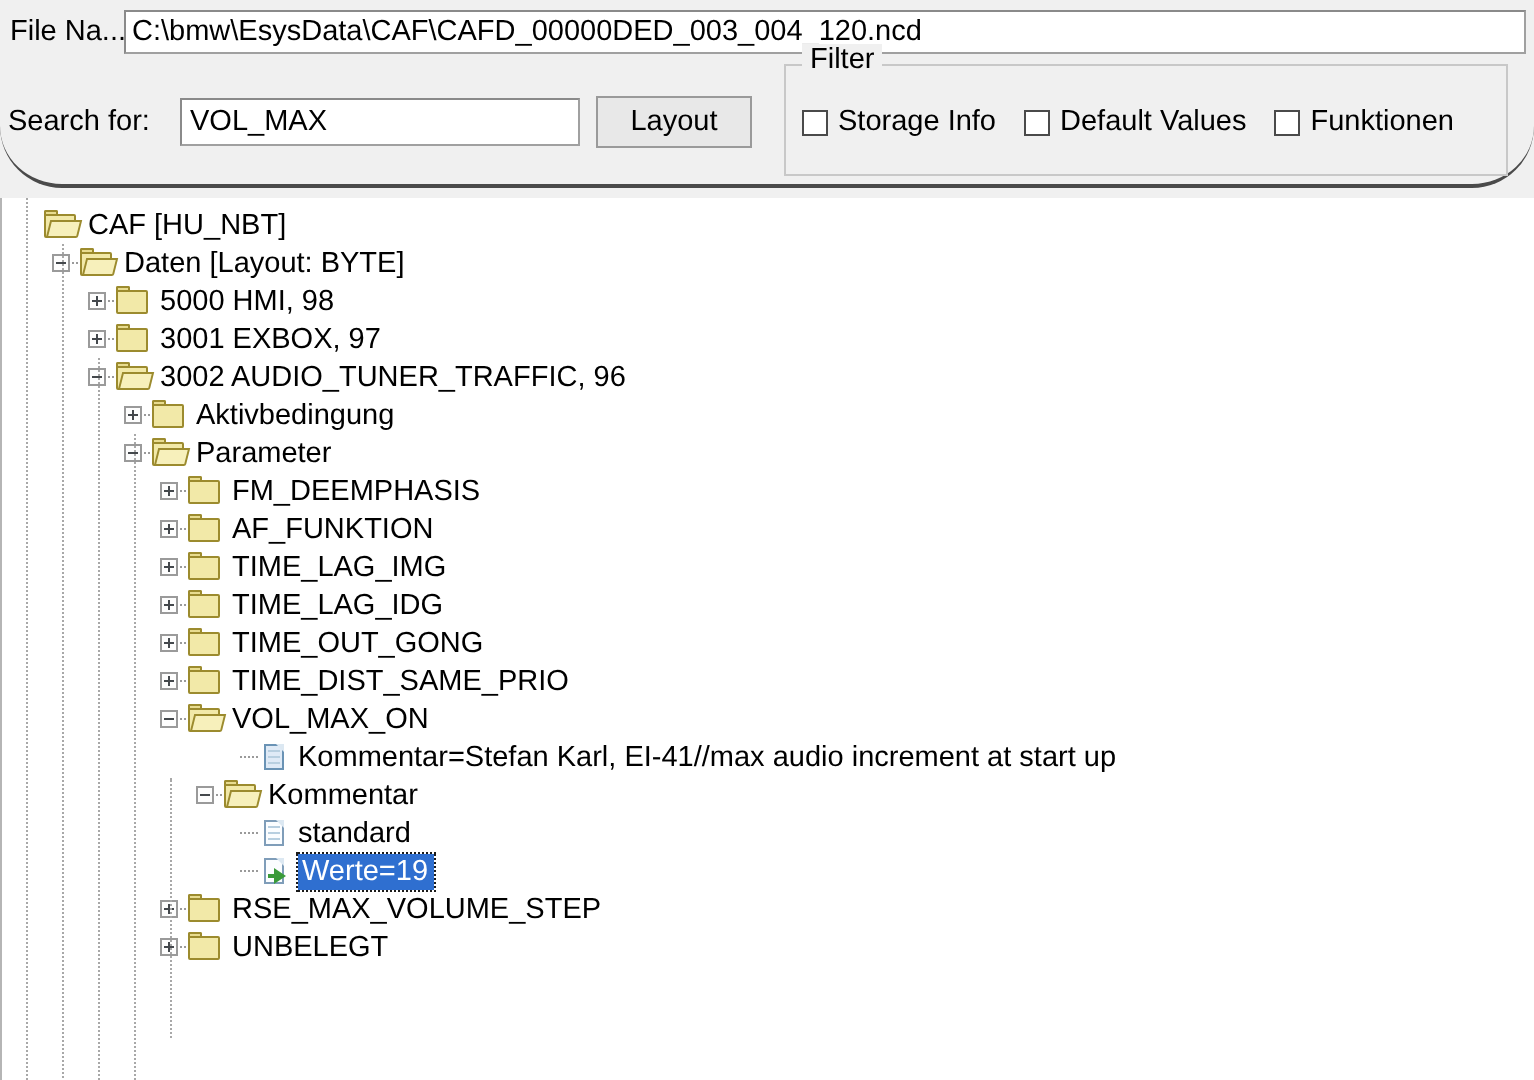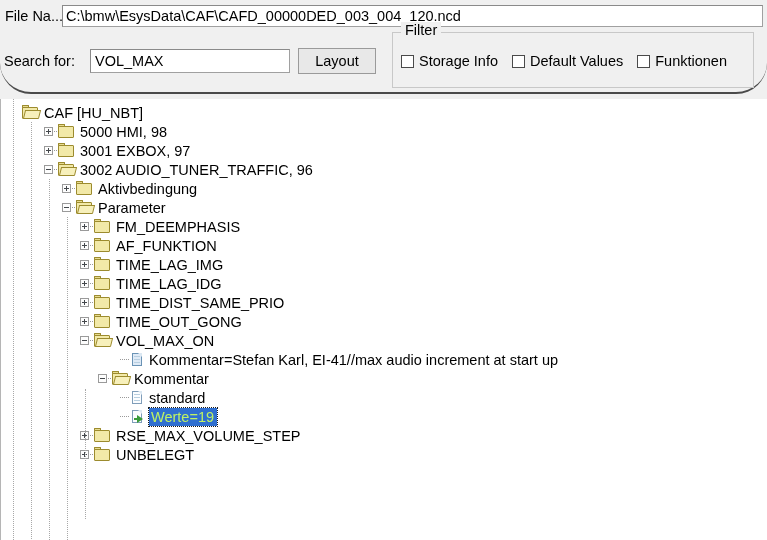--- a/index.html
+++ b/index.html
@@ -287,21 +287,21 @@
     position: absolute;
     left: 4px; top: 9px;
     width: 5px; height: 2px;
     background: #3a9b3a;
   }
 
   .label { padding-right: 4px; }
 
   .row.selected .label {
     background: #2f6fd0;
-    color: #bef264;
+    color: #ffffff;
     outline: 1px dotted #1a1a1a;
     outline-offset: 0px;
     padding: 1px 3px 1px 2px;
   }
 </style>
 </head>
 <body>
 
 <div id="app">
 
@@ -348,20 +348,34 @@
           <span class="indent" style="width: 4px;"></span>
           <span class="exp none"></span>
           <span class="folder open">
             <span class="tab"></span>
             <span class="back"></span>
             <span class="front"></span>
           </span>
           <span class="label">CAF [HU_NBT]</span>
         </div>
         <div class="row">
+          <span class="indent" style="width: 22px;"></span>
+          <span class="exp">
+            <span class="box"></span>
+            <span class="hbar"></span>
+            <span class="dots"></span>
+          </span>
+          <span class="folder open">
+            <span class="tab"></span>
+            <span class="back"></span>
+            <span class="front"></span>
+          </span>
+          <span class="label">Daten [Layout: BYTE]</span>
+        </div>
+        <div class="row">
           <span class="indent" style="width: 40px;"></span>
           <span class="exp">
             <span class="box"></span>
             <span class="hbar"></span>
             <span class="vbar"></span>
             <span class="dots"></span>
           </span>
           <span class="folder">
             <span class="tab"></span>
             <span class="back"></span>
@@ -485,35 +499,35 @@
           <span class="exp">
             <span class="box"></span>
             <span class="hbar"></span>
             <span class="vbar"></span>
             <span class="dots"></span>
           </span>
           <span class="folder">
             <span class="tab"></span>
             <span class="back"></span>
           </span>
+          <span class="label">TIME_OUT_GONG</span>
+        </div>
+        <div class="row">
+          <span class="indent" style="width: 76px;"></span>
+          <span class="exp">
+            <span class="box"></span>
+            <span class="hbar"></span>
+            <span class="vbar"></span>
+            <span class="dots"></span>
+          </span>
+          <span class="folder">
+            <span class="tab"></span>
+            <span class="back"></span>
+          </span>
           <span class="label">TIME_DIST_SAME_PRIO</span>
-        </div>
-        <div class="row">
-          <span class="indent" style="width: 76px;"></span>
-          <span class="exp">
-            <span class="box"></span>
-            <span class="hbar"></span>
-            <span class="vbar"></span>
-            <span class="dots"></span>
-          </span>
-          <span class="folder">
-            <span class="tab"></span>
-            <span class="back"></span>
-          </span>
-          <span class="label">TIME_OUT_GONG</span>
         </div>
         <div class="row">
           <span class="indent" style="width: 76px;"></span>
           <span class="exp">
             <span class="box"></span>
             <span class="hbar"></span>
             <span class="dots"></span>
           </span>
           <span class="folder open">
             <span class="tab"></span>

